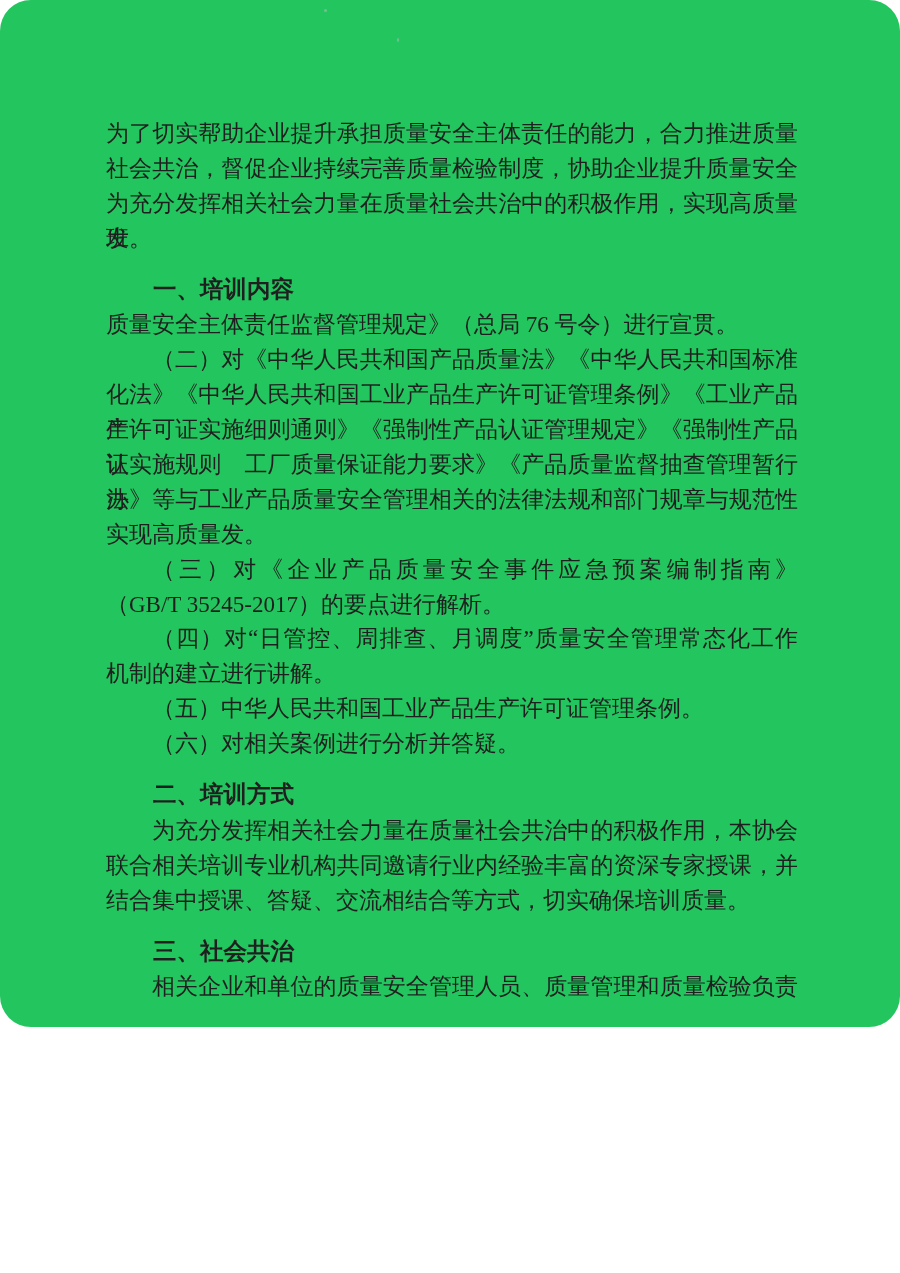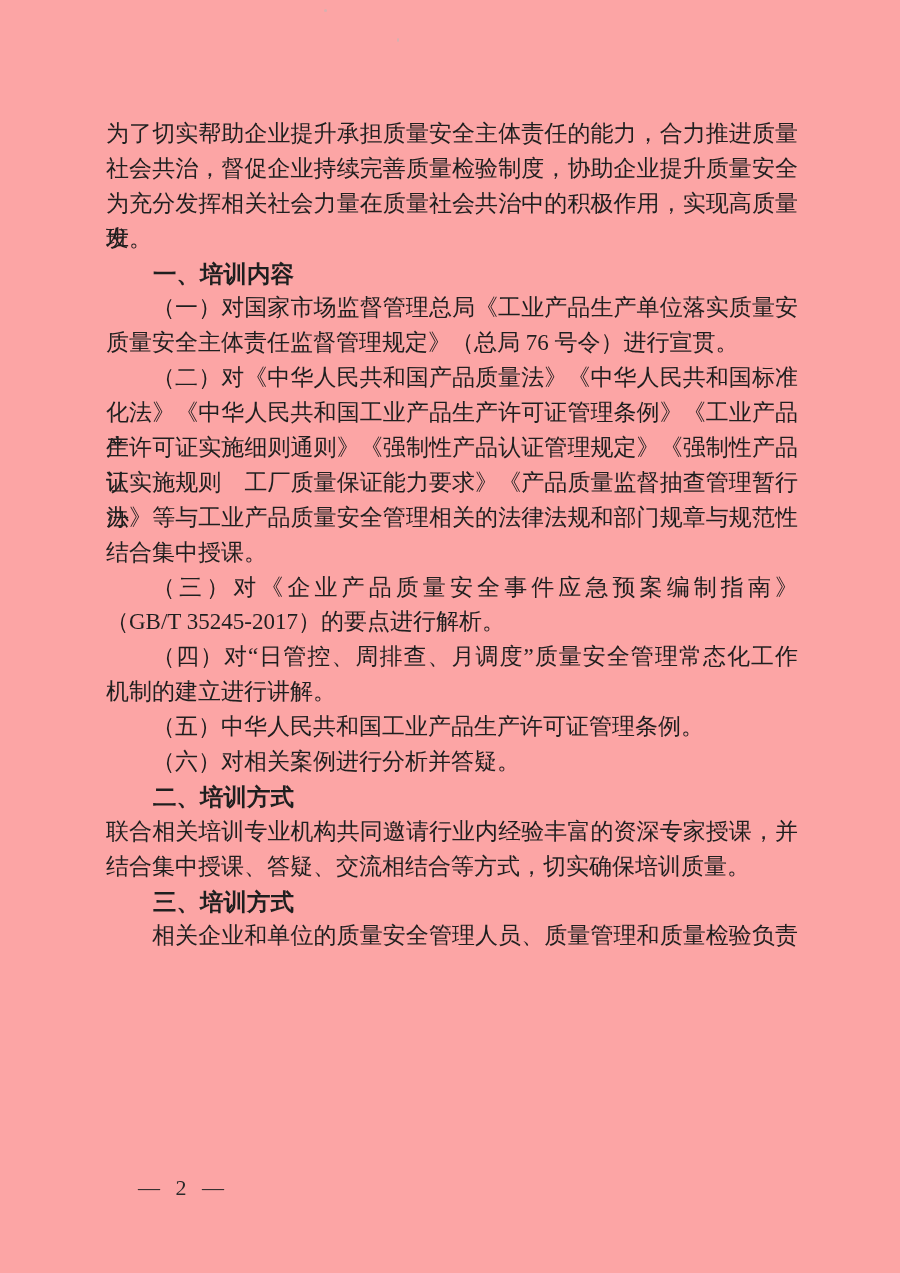--- a/index.html
+++ b/index.html
@@ -3,25 +3,26 @@
 <meta charset="utf-8">
 <style>
   html, body {
     margin: 0;
     padding: 0;
     background: #ffffff;
   }
   .page {
     position: relative;
     width: 900px;
-    height: 1273px;
-    background: #fca5a5;
+    height: 1027px;
+    background: #22c55e;
     overflow: hidden;
     font-family: "Liberation Serif", "DejaVu Serif", serif;
     color: #1f1f1f;
+    border-radius: 31px;
   }
   .content {
     position: absolute;
     left: 106px;
     top: 117px;
     width: 692px;
     font-size: 23px;
     line-height: 34.9px;
   }
   .line {
@@ -32,23 +33,24 @@
   .line.fill {
     white-space: normal;
     text-align: justify;
     text-align-last: justify;
     text-justify: inter-character;
   }
   .line.indent {
     text-indent: 2em;
   }
   .line.heading {
-    font-family: Liberation Sans, sans-serif;
+    font-family: Liberation Mono, monospace;
     font-weight: 700;
     font-size: 23.5px;
+    margin-top: 17px;
   }
   .footer {
     position: absolute;
     left: 138px;
     top: 1175px;
     font-size: 22px;
     letter-spacing: 2px;
     word-spacing: 6px;
     color: #2a2a2a;
   }
@@ -70,36 +72,36 @@
   <span class="speck s1"></span>
   <span class="speck s2"></span>
   <span class="speck s3"></span>
 
   <div class="content">
     <div class="line fill">为了切实帮助企业提升承担质量安全主体责任的能力，合力推进质量</div>
     <div class="line fill">社会共治，督促企业持续完善质量检验制度，协助企业提升质量安全</div>
     <div class="line fill">为充分发挥相关社会力量在质量社会共治中的积极作用，实现高质量发</div>
     <div class="line">班。</div>
     <div class="line indent heading">一、培训内容</div>
-    <div class="line indent fill">（一）对国家市场监督管理总局《工业产品生产单位落实质量安</div>
     <div class="line">质量安全主体责任监督管理规定》（总局 76 号令）进行宣贯。</div>
     <div class="line indent fill">（二）对《中华人民共和国产品质量法》《中华人民共和国标准</div>
     <div class="line fill">化法》《中华人民共和国工业产品生产许可证管理条例》《工业产品生</div>
     <div class="line fill">产许可证实施细则通则》《强制性产品认证管理规定》《强制性产品认</div>
     <div class="line fill">证实施规则　工厂质量保证能力要求》《产品质量监督抽查管理暂行办</div>
     <div class="line fill">法》等与工业产品质量安全管理相关的法律法规和部门规章与规范性</div>
-    <div class="line">结合集中授课。</div>
+    <div class="line">实现高质量发。</div>
     <div class="line indent fill">（三）对《企业产品质量安全事件应急预案编制指南》</div>
     <div class="line">（GB/T 35245-2017）的要点进行解析。</div>
     <div class="line indent fill">（四）对“日管控、周排查、月调度”质量安全管理常态化工作</div>
     <div class="line">机制的建立进行讲解。</div>
     <div class="line indent">（五）中华人民共和国工业产品生产许可证管理条例。</div>
     <div class="line indent">（六）对相关案例进行分析并答疑。</div>
     <div class="line indent heading">二、培训方式</div>
+    <div class="line indent fill">为充分发挥相关社会力量在质量社会共治中的积极作用，本协会</div>
     <div class="line fill">联合相关培训专业机构共同邀请行业内经验丰富的资深专家授课，并</div>
     <div class="line">结合集中授课、答疑、交流相结合等方式，切实确保培训质量。</div>
-    <div class="line indent heading">三、培训方式</div>
+    <div class="line indent heading">三、社会共治</div>
     <div class="line indent fill">相关企业和单位的质量安全管理人员、质量管理和质量检验负责</div>
   </div>
 
   <div class="footer">— 2 —</div>
 
 </div>
 
 </body></html>

